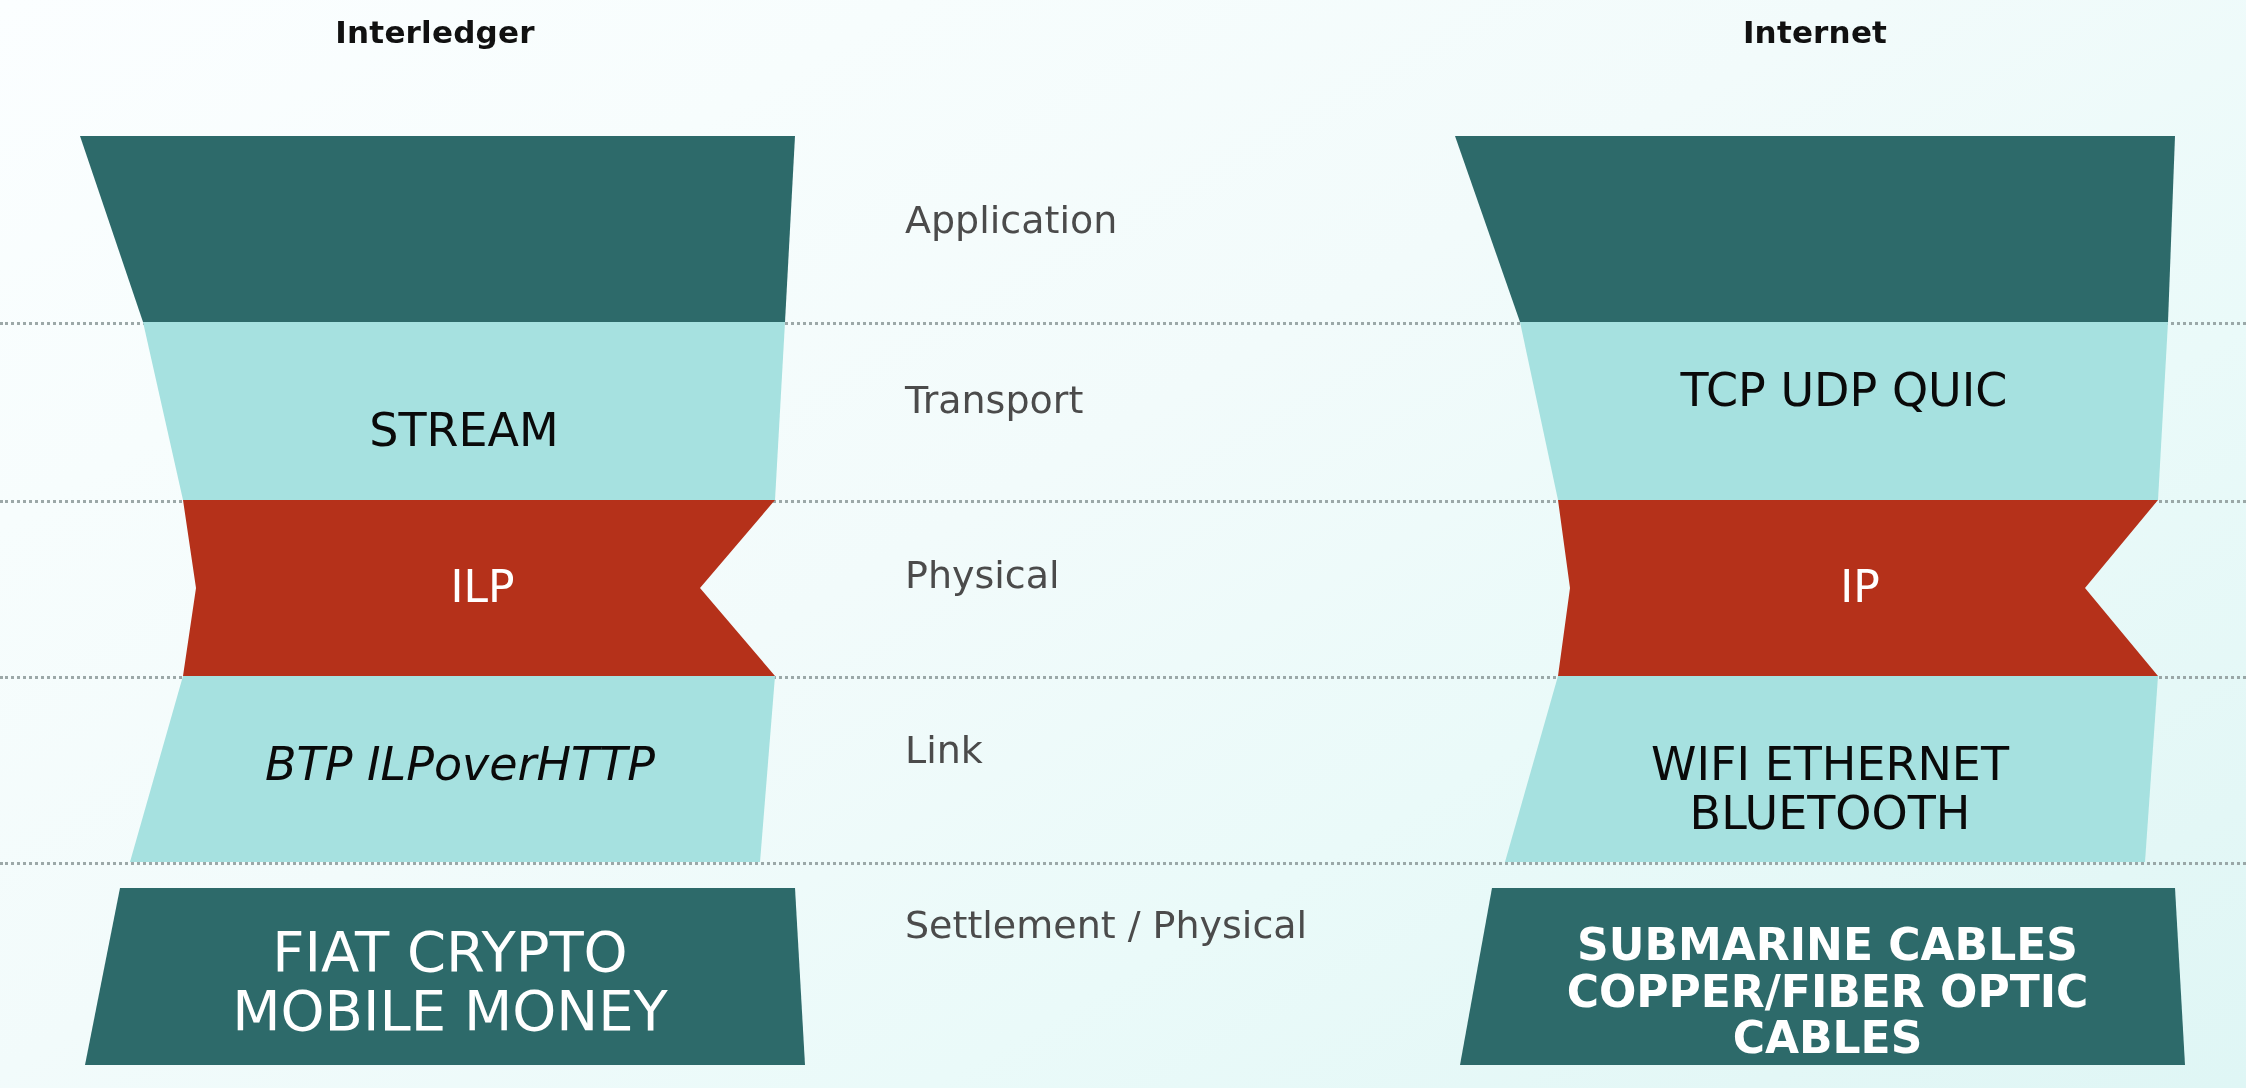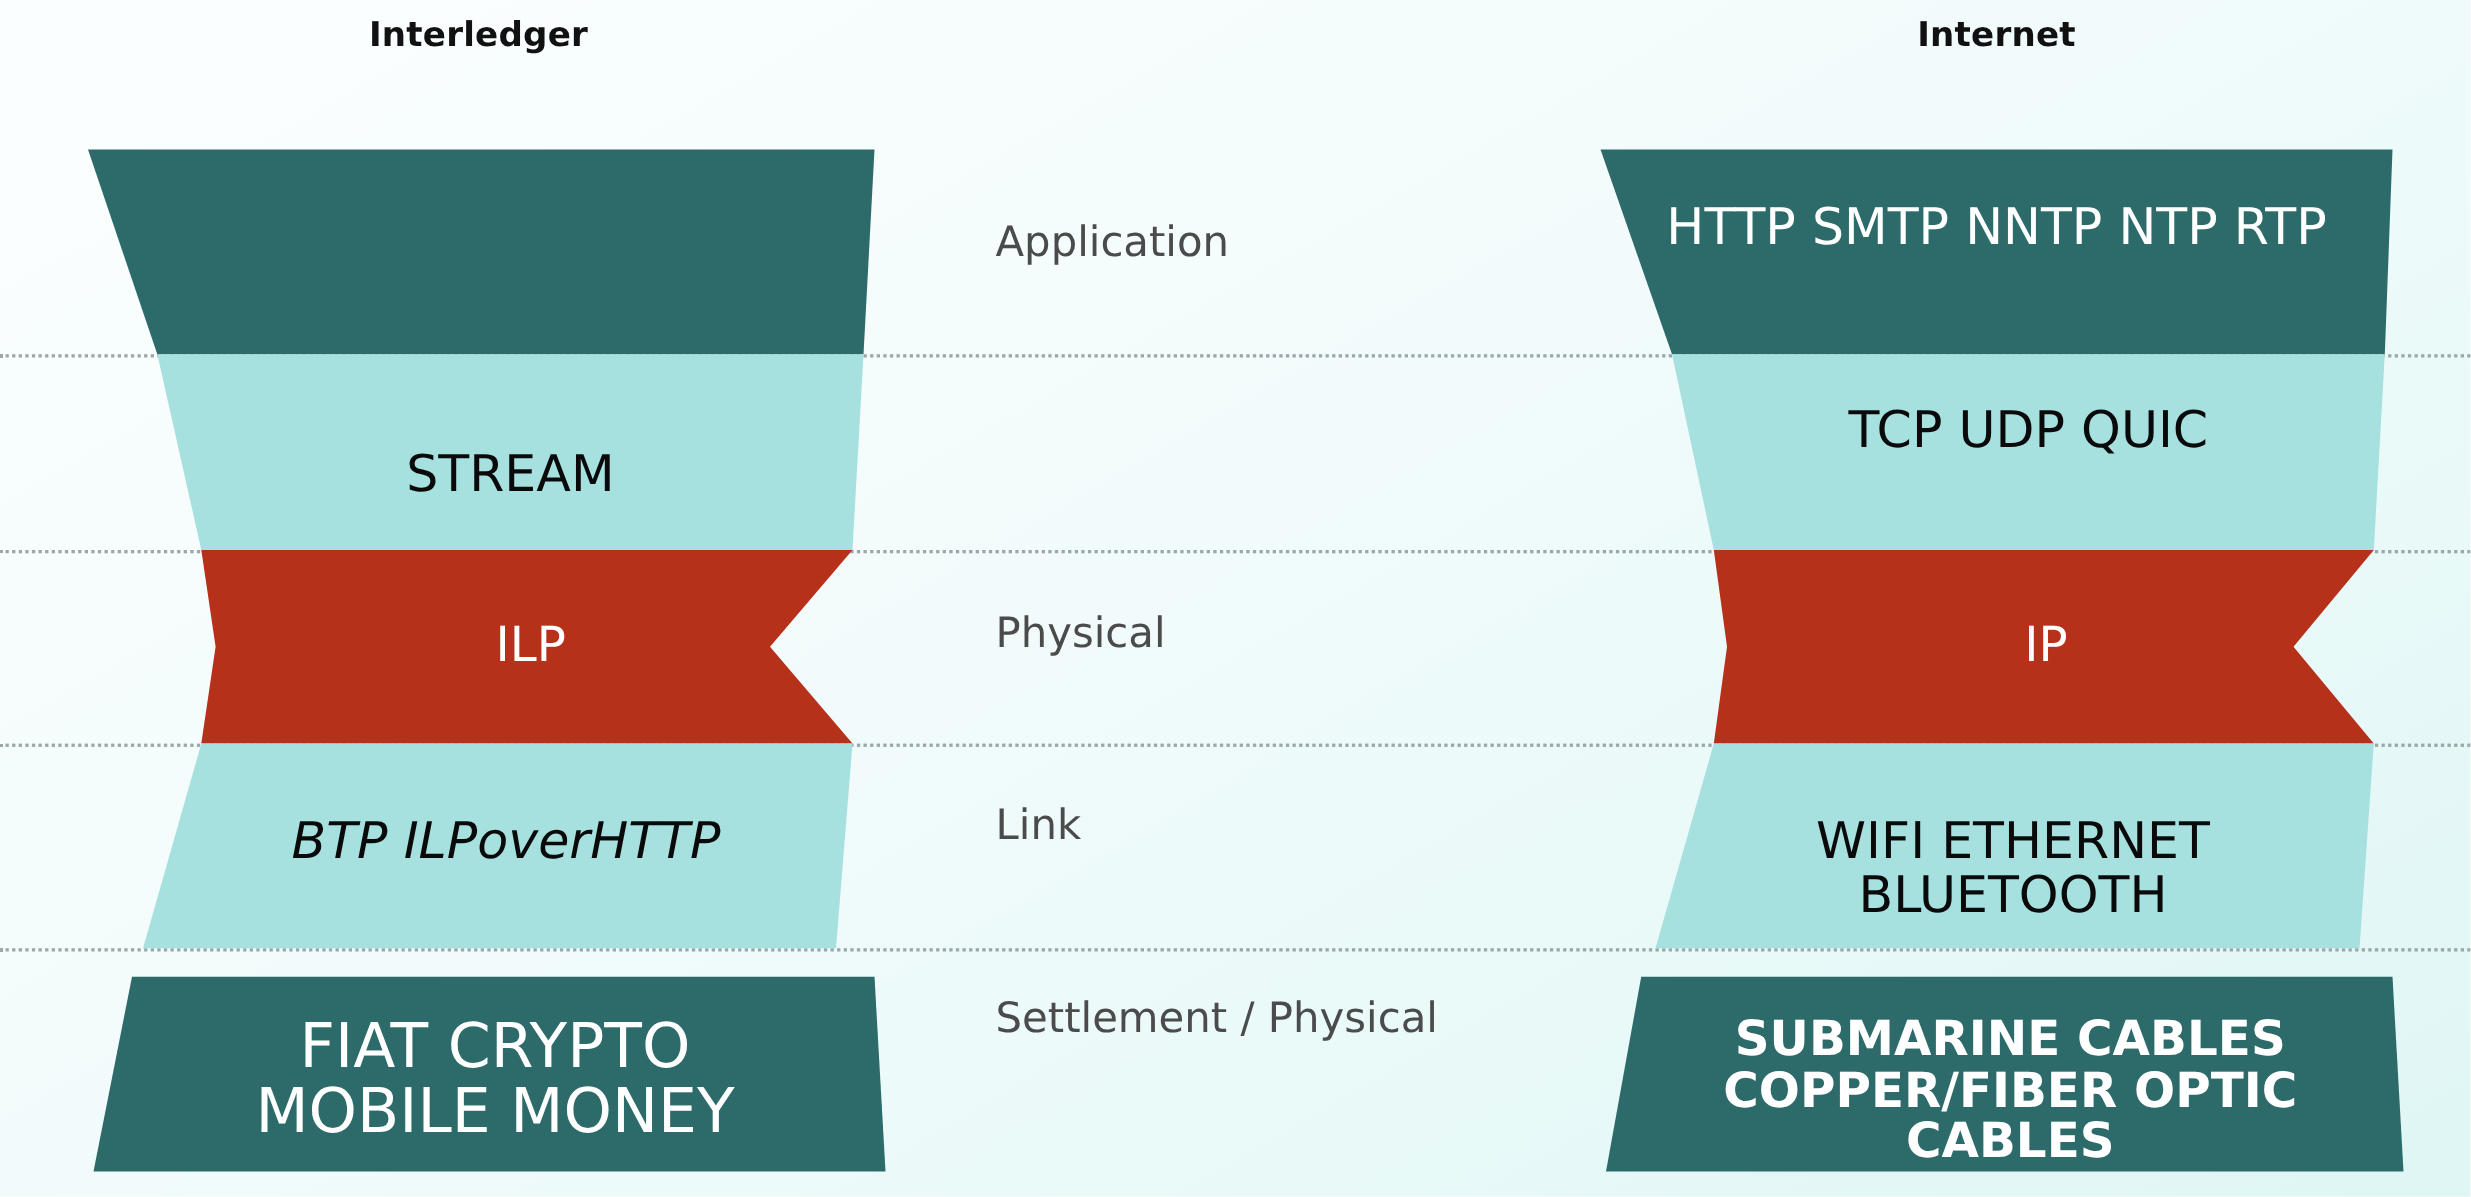--- a/index.html
+++ b/index.html
@@ -106,35 +106,35 @@
     <polygon points="120,888 795,888 805,1065 85,1065" fill="#2D6A6A"></polygon>
 
     <polygon points="1455,136 2175,136 2168,322 1520,322" fill="#2D6A6A"></polygon>
     <polygon points="1520,322 2168,322 2158,500 1558,500" fill="#A6E1E0"></polygon>
     <polygon points="1558,500 2158,500 2085,588 2158,676 1558,676 1570,588" fill="#B5311A"></polygon>
     <polygon points="1558,676 2158,676 2145,862 1505,862" fill="#A6E1E0"></polygon>
     <polygon points="1492,888 2175,888 2185,1065 1460,1065" fill="#2D6A6A"></polygon>
   </svg>
 
   <div class="layer-name" style="top:198px">Application</div>
+  <div class="layer-name" style="top:378px">Transport</div>
   <div class="layer-name" style="top:553px">Physical</div>
   <div class="layer-name" style="top:728px">Link</div>
   <div class="layer-name" style="top:903px">Settlement / Physical</div>
 
 
   <div class="band-label dark" style="left:143px; width:642px; top:366px; font-size:46px;margin-top:40px;">STREAM</div>
 
   <div class="band-label light" style="left:190px; width:585px; top:564px; font-size:44px;">ILP</div>
 
   <div class="band-label dark" style="left:140px; width:640px; top:740px; font-size:46px;font-style:italic;">BTP  ILPoverHTTP</div>
 
   <div class="band-label light" style="left:100px; width:700px; top:922px; font-size:56px;">FIAT   CRYPTO
 MOBILE MONEY</div>
 
-  <div class="band-label light" style="left:1455px; width:720px; top:182px; font-size:46px;">HTTP  SMTP  NNTP  NTP  RTP</div>
 
   <div class="band-label dark" style="left:1520px; width:648px; top:366px; font-size:46px;">TCP  UDP  QUIC</div>
 
   <div class="band-label dark" style="left:1510px; width:640px; top:740px; font-size:46px;">WIFI   ETHERNET
 BLUETOOTH</div>
 
   <div class="band-label light" style="left:1565px; width:590px; top:564px; font-size:44px;">IP</div>
 
   <div class="band-label light" style="left:1470px; width:715px; top:922px; font-size:44px;font-weight:bold;">SUBMARINE CABLES
 COPPER/FIBER OPTIC CABLES</div>

